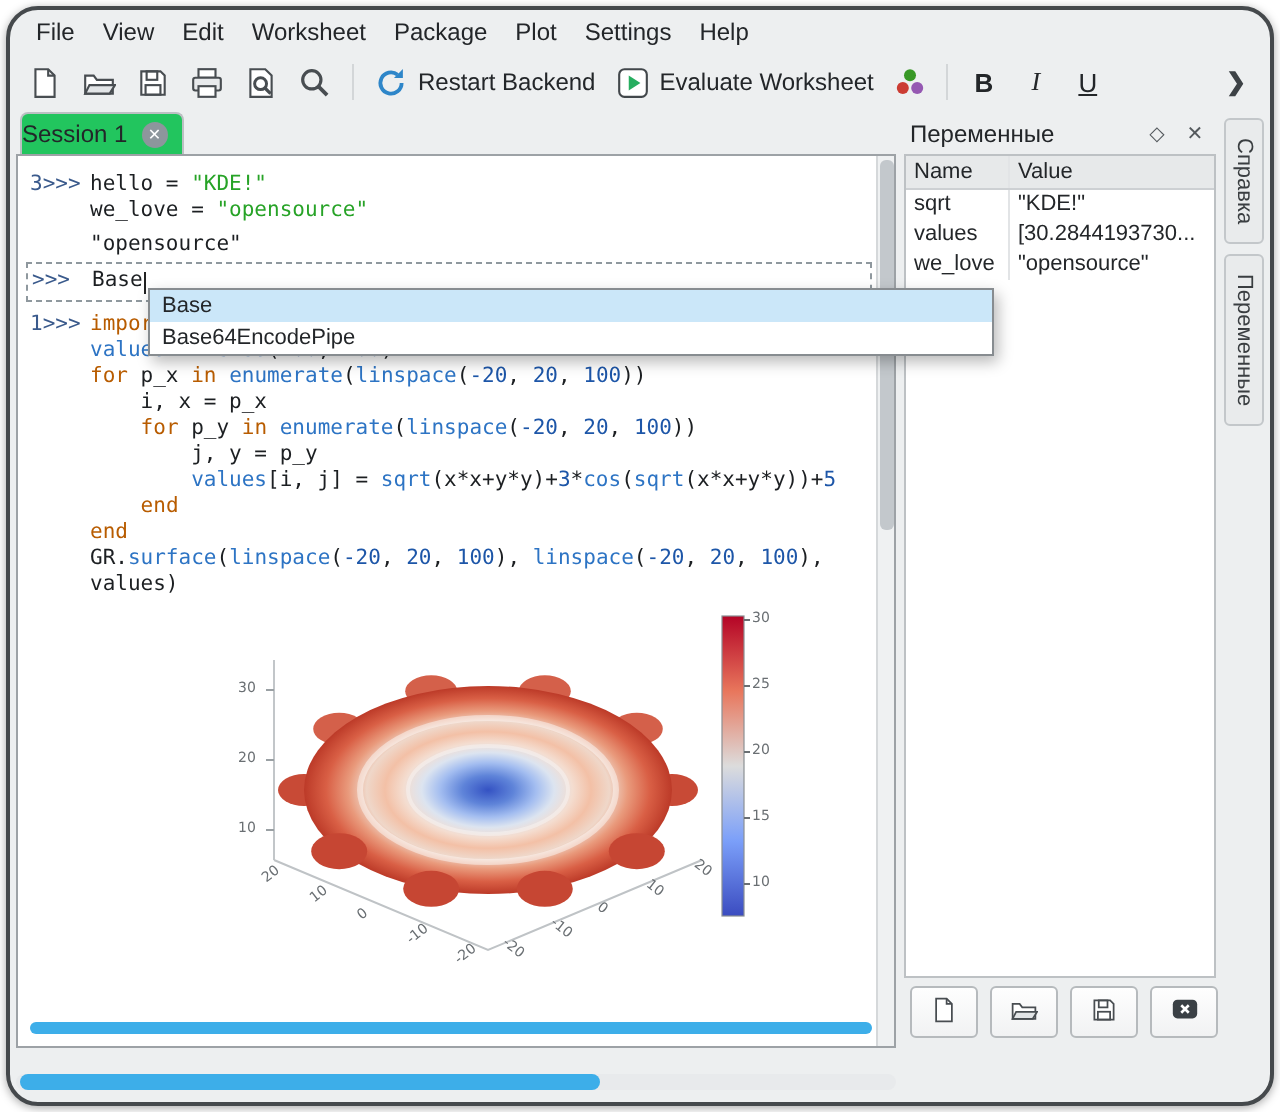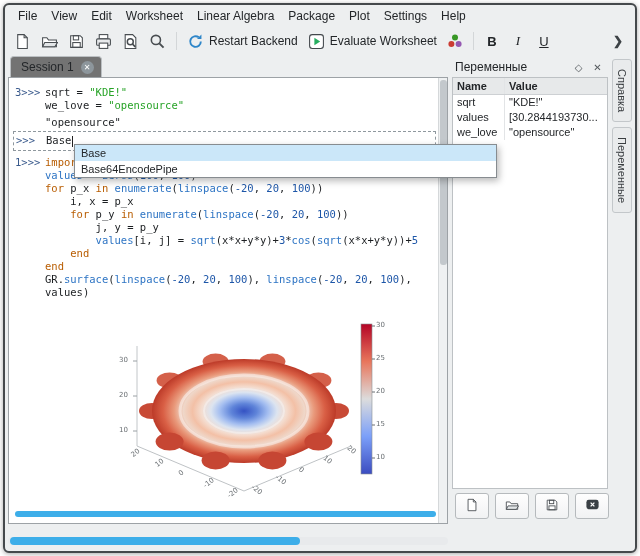--- a/index.html
+++ b/index.html
@@ -1,40 +1,40 @@
 <!DOCTYPE html>
 <html><head>
 <meta charset="utf-8">
 <style>
   *{margin:0;padding:0;box-sizing:border-box}
   html,body{width:640px;height:556px;background:#fff;overflow:hidden;
     font-family:"Liberation Sans",sans-serif;color:#232629}
   #window{position:absolute;left:3px;top:3px;width:634px;height:550px;
-    background:#edeff0;border:2px solid #45494c;border-radius:6px;
+    background:#edeff0;border:2px solid #45494c;border-radius:16px;
     box-shadow:0 1px 5px rgba(0,0,0,.35);overflow:hidden}
   
   #menubar{position:absolute;left:0;top:0;right:0;height:22px;display:flex;
     align-items:center;padding:0 6px;font-size:12px}
   .menu-item{padding:3px 7px;border-radius:3px;white-space:nowrap}
   
   #toolbar{position:absolute;left:0;top:22px;right:0;height:28px;display:flex;
     align-items:center;padding:0 5px;gap:2px}
   .tbtn{height:24px;min-width:24px;display:flex;align-items:center;justify-content:center;
     gap:5px;padding:0 4px;border:none;background:transparent;border-radius:3px;
     font-size:12px;color:#232629;font-family:"Liberation Sans",sans-serif}
   .tbtn svg{display:block}
   .tsep{width:1px;height:18px;background:#d3d6d8;margin:0 4px}
   .glyph-b{font-weight:bold;font-size:13px}
   .glyph-i{font-style:italic;font-size:13px;font-family:"Liberation Serif",serif}
   .glyph-u{font-size:13px;text-decoration:underline}
   .overflow-btn{margin-left:auto;font-weight:bold;color:#3d4246}
   
   #tabrow{position:absolute;left:0;top:50px;right:0;height:22px}
   #session-tab{position:absolute;left:5px;bottom:0;display:flex;align-items:center;gap:7px;
-    padding:3px 7px 3px 10px;font-size:12px;background:#737373;border:1px solid #bcc0c3;
+    padding:3px 7px 3px 0;font-size:12px;background:#22c55e;border:1px solid #bcc0c3;
     border-bottom:none;border-radius:4px 4px 0 0}
   .tab-close{width:13px;height:13px;border-radius:50%;background:#8d969c;color:#fff;
     font-size:8px;line-height:13px;text-align:center}
   
   #worksheet{position:absolute;left:3px;top:72px;width:440px;height:447px;background:#fff;
     border:1px solid #9da2a6}
   #ws-content{position:absolute;left:0;top:0;right:9px;bottom:0;overflow:hidden;
     font-family:"DejaVu Sans Mono",monospace;font-size:10.5px;color:#1c1f22}
   .prompt{color:#3a5a8c;white-space:pre}
   .code-line{white-space:pre;height:13px;line-height:13px}
@@ -50,35 +50,35 @@
   #ws-vscroll .handle{position:absolute;left:1px;top:2px;width:7px;height:185px;
     background:#c3c8cc;border-radius:3px}
   #ws-hbar{position:absolute;left:6px;top:433px;width:421px;height:6px;border-radius:3px}
   
   #completion{position:absolute;left:69px;top:139px;width:423px;background:#fff;
     border:1px solid #878c90;box-shadow:2px 3px 7px rgba(0,0,0,.28);z-index:100;
     font-size:11px}
   .comp-item{height:16px;line-height:16px;padding:0 6px;white-space:nowrap}
   .comp-item.sel{background:#cbe7f9}
   
-  #plot{position:absolute;left:90px;top:228px;width:312px;height:200px}
+  #plot{position:absolute;left:90px;top:212px;width:312px;height:200px}
   .plot-lbl{position:absolute;font-size:7px;color:#6a6f73;font-family:"DejaVu Sans",sans-serif}
   .rot-l{transform:rotate(-38deg)}.rot-r{transform:rotate(38deg)}
   
   #dock{position:absolute;left:447px;top:52px;width:156px;height:470px}
   #dock-header{position:absolute;left:0;top:0;right:0;height:20px;display:flex;
     align-items:center;font-size:12px;padding:0 3px;gap:4px}
   #dock-title{flex:1}
   .dock-icon{width:15px;height:15px;display:flex;align-items:center;justify-content:center;
     font-size:10px;color:#54595d}
   #var-table{position:absolute;left:0;top:20px;right:0;height:412px;background:#fff;
     border:1px solid #bdc1c4;font-size:11px}
   #var-head{display:flex;height:17px;line-height:17px;background:#e7e9ea;
     border-bottom:1px solid #cdd0d3}
-  #var-head .var-cell{font-weight:bold}
+  #var-head .var-cell{font-weight:normal}
   .var-row{display:flex;height:15px;line-height:15px}
   .var-cell{padding:0 4px;overflow:hidden;white-space:nowrap}
   .var-cell.name,#var-head .h-name{width:52px;border-right:1px solid #e2e4e6}
   .var-cell.value,#var-head .h-value{flex:1}
   #dock-buttons{position:absolute;left:3px;top:436px;display:flex;gap:6px}
   .dbtn{width:34px;height:26px;display:flex;align-items:center;justify-content:center;
     border:1px solid #b6babd;border-radius:3px;
     background:linear-gradient(#fefefe,#f1f2f3)}
   
   #side-tabs{position:absolute;left:605px;top:54px;width:25px}
@@ -93,21 +93,20 @@
 </head>
 <body>
 
 <div id="window">
 
   <div id="menubar">
       <div class="menu-item">File</div>
       <div class="menu-item">View</div>
       <div class="menu-item">Edit</div>
       <div class="menu-item">Worksheet</div>
-      <div class="menu-item">Linear Algebra</div>
       <div class="menu-item">Package</div>
       <div class="menu-item">Plot</div>
       <div class="menu-item">Settings</div>
       <div class="menu-item">Help</div>
     </div>
 
   <div id="toolbar">
     <button class="tbtn">
         <span>
           <svg width="17" height="17" viewBox="0 0 16 16">
@@ -200,21 +199,21 @@
       <span class="tab-close">✕</span>
     </div>
   </div>
 
   <div id="worksheet">
     <div id="ws-content">
 
       <div class="entry" style="left:6px;top:8px">
         <span class="prompt">3&gt;&gt;&gt;</span>
         <div class="code-block" id="entry1-code">
-            <div class="code-line"><span class="tok-p">sqrt = </span><span class="tok-s">"KDE!"</span></div>
+            <div class="code-line"><span class="tok-p">hello = </span><span class="tok-s">"KDE!"</span></div>
             <div class="code-line"><span class="tok-p">we_love = </span><span class="tok-s">"opensource"</span></div>
           </div>
       </div>
 
       <div class="entry" style="left:36px;top:38px">"opensource"</div>
 
       <div id="entry2-box">
         <span class="prompt" style="position:absolute;left:2px;top:2px">&gt;&gt;&gt;</span>
         <span style="position:absolute;left:32px;top:2px;white-space:pre">Base</span>
         <span class="caret" style="position:absolute;left:58px;top:4px"></span>

